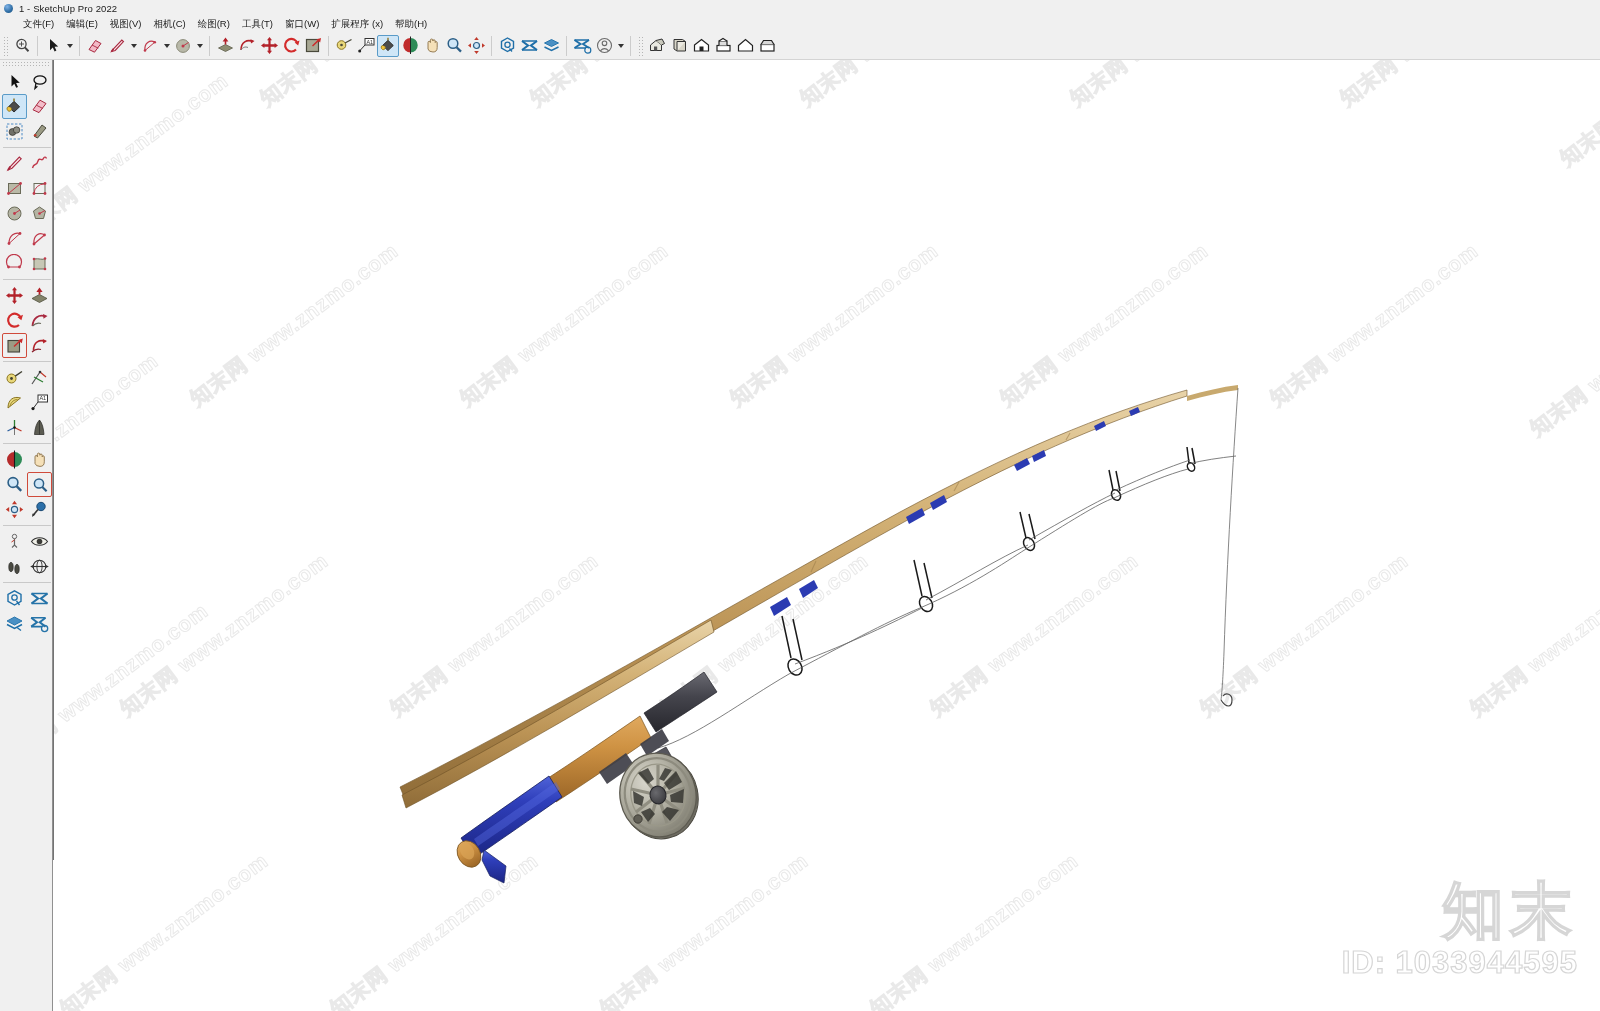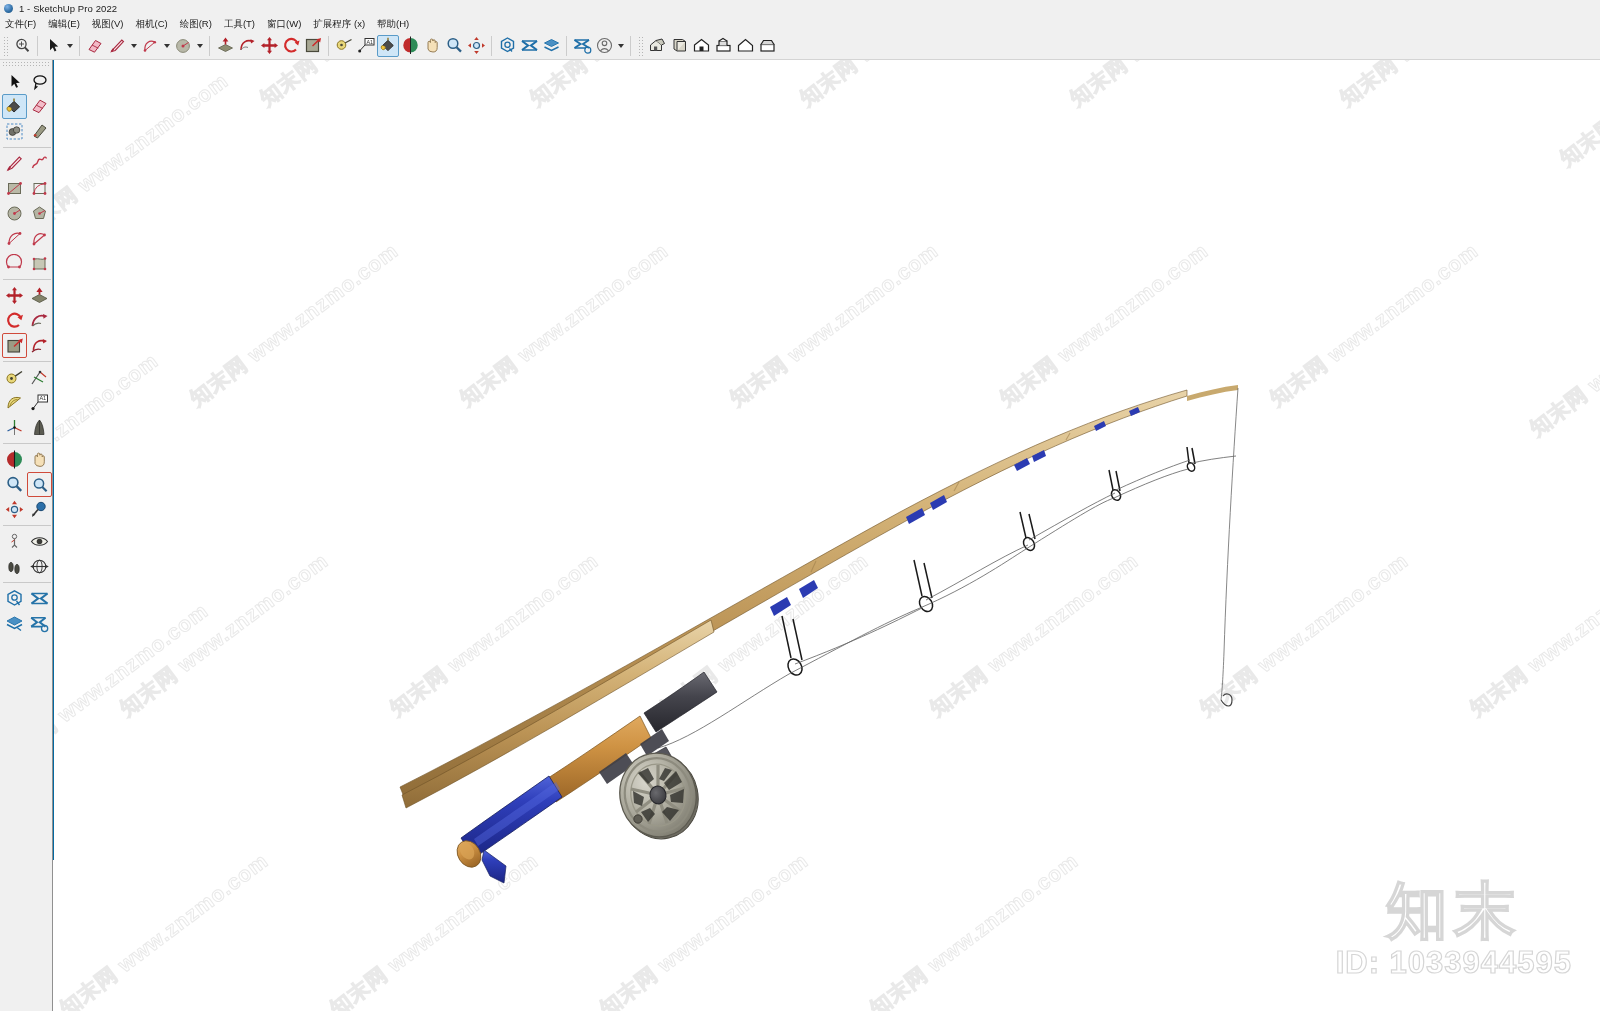--- a/index.html
+++ b/index.html
@@ -5,21 +5,21 @@
   * { box-sizing: border-box; margin: 0; padding: 0; }
   html, body {
     width: 1600px; height: 1011px;
     overflow: hidden;
     font-family: "Liberation Sans", sans-serif;
     background: #ffffff;
   }
   #app {
     position: relative;
     width: 1600px; height: 860px;
-    background: #0369a1;
+    background: #737373;
   }
 
   
   .titlebar {
     position: absolute; top: 0; left: 0;
     width: 1600px; height: 16px;
     background: #f0f0f0;
     display: flex; align-items: center;
     padding-left: 4px;
   }
@@ -31,21 +31,21 @@
   .titlebar .title-text {
     font-size: 9.5px; color: #1a1a1a; letter-spacing: .1px; white-space: nowrap;
   }
 
   
   .menubar {
     position: absolute; top: 16px; left: 0;
     width: 1600px; height: 16px;
     background: #f0f0f0;
     display: flex; align-items: center;
-    padding-left: 5px;
+    padding-left: 23px;
   }
   .menu-item {
     font-size: 9.5px; color: #1a1a1a;
     padding: 0 6px 0 0; margin-right: 6px;
     white-space: nowrap; cursor: default;
   }
 
   
   .toolbar {
     position: absolute; top: 32px; left: 0;
@@ -127,22 +127,22 @@
     -webkit-text-stroke: 1px #e9e9e9;
     white-space: nowrap;
     transform: rotate(-37deg);
     transform-origin: left top;
     font-weight: bold;
     letter-spacing: 1px;
   }
   .model-wrap { position: absolute; inset: 0; }
   .brand-wm {
     position: absolute;
-    right: 28px; bottom: 30px;
-    text-align: center;
+    right: 22px; bottom: 30px;
+    text-align: right;
     pointer-events: none;
     margin-top: 36px;
   }
   .brand-wm .glyphs {
     font-size: 62px; font-weight: bold; letter-spacing: 6px;
     color: transparent; -webkit-text-stroke: 1.3px #d6d6d6;
     line-height: 1.05;
     font-family: "DejaVu Sans", sans-serif;
   }
   .brand-wm .idtext {

